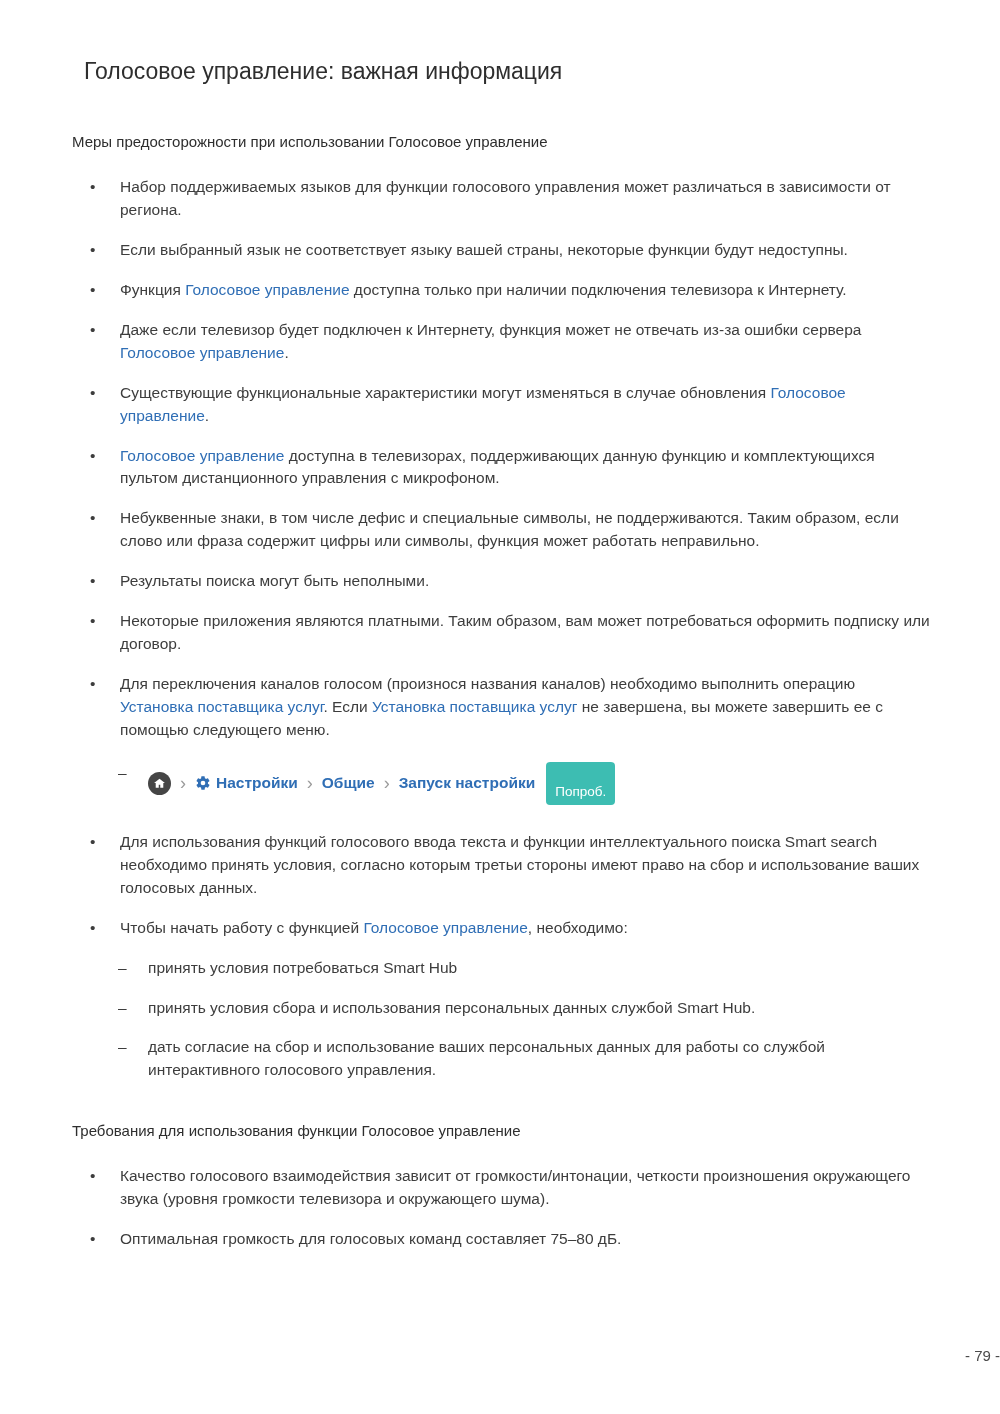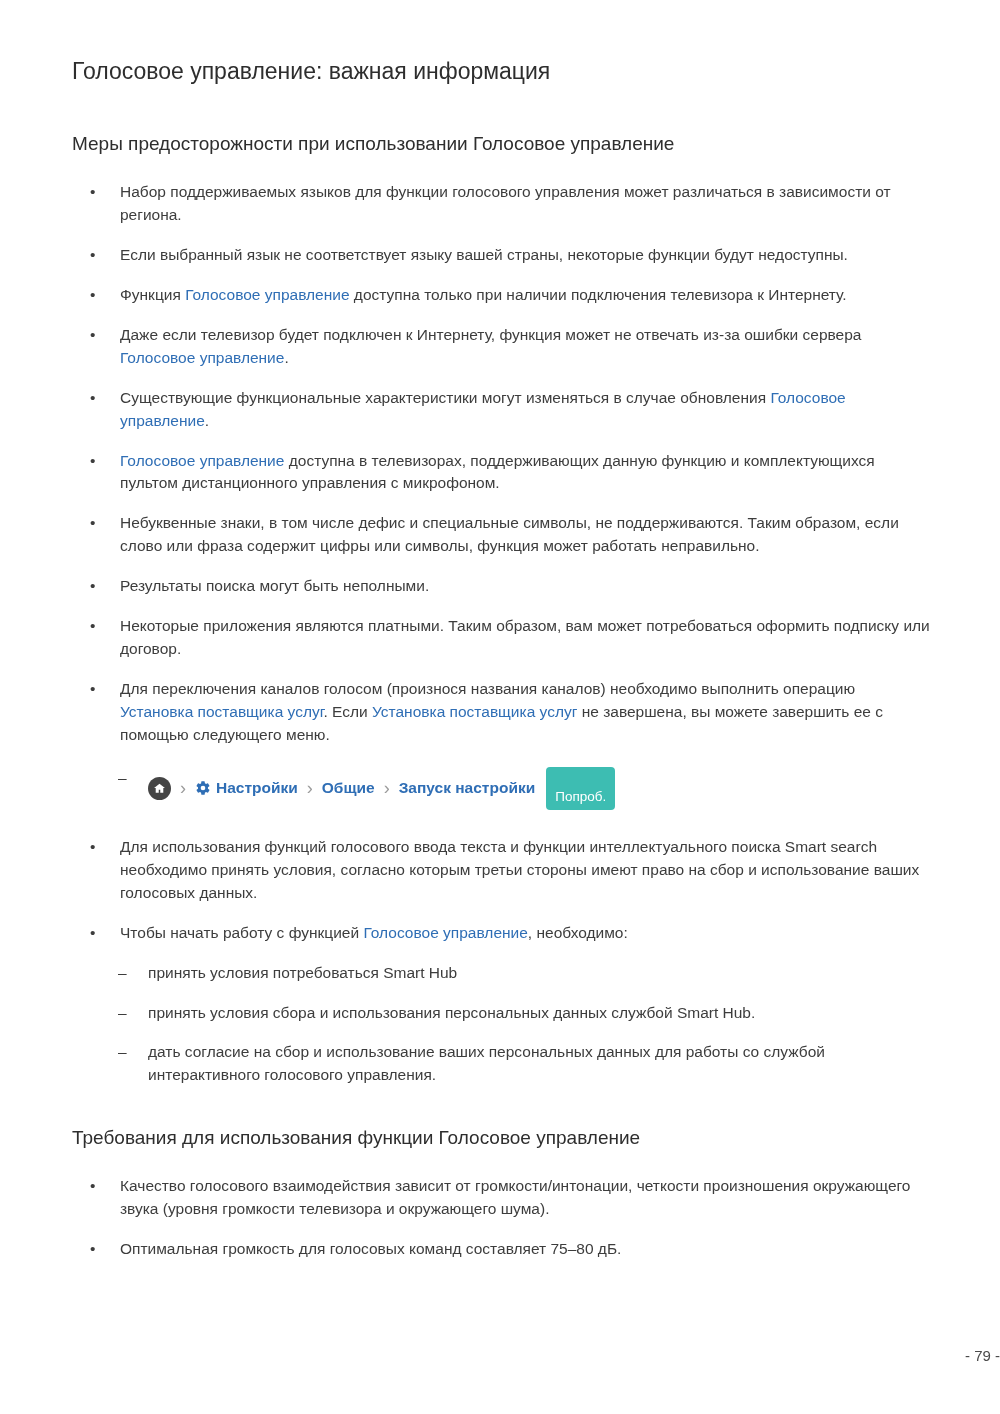--- a/index.html
+++ b/index.html
@@ -13,22 +13,22 @@
     --home-bg:#454545;
   }
   html,body{ background:#ffffff; }
   body{ display:flex; justify-content:center; }
   .page{
     position:relative; width:1000px; height:1414px; background:#fff;
     font-family:"Liberation Sans", sans-serif; color:var(--text-color);
     overflow:hidden;
   }
   .content{ padding:58px 70px 0 72px; }
-  .doc-title{ font-size:23px; font-weight:400; color:var(--heading-color); margin:0 0 48px; }
-  .section-heading{ font-size:19px; font-weight:400; color:var(--heading-color); margin:8px 0 26px; }
+  .doc-title{ font-size:23px; font-weight:400; color:var(--heading-color); margin:0 12px 48px; }
+  .section-heading{ font-size:15px; font-weight:400; color:var(--heading-color); margin:8px 0 26px; }
   .section + .section{ margin-top:40px; }
   .item{ display:flex; align-items:flex-start; margin-bottom:17px; font-size:15.5px; line-height:1.48; }
   .bullet-item{ padding-left:18px; }
   .dash-item{ padding-left:46px; }
   .menu-item{ padding-left:46px; margin:20px 0 26px; }
   .marker{ flex:0 0 30px; color:var(--text-color); }
   .item-text{ flex:1; }
   .link{ color:var(--link-color); cursor:pointer; }
   .menu-line{ display:flex; align-items:center; gap:9px; flex-wrap:wrap; }
   .home-icon{

